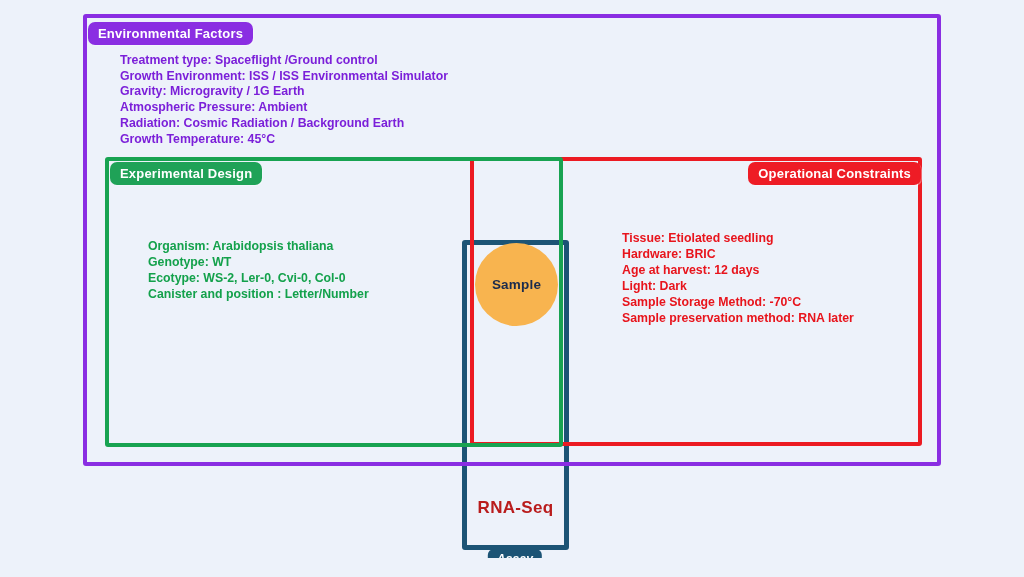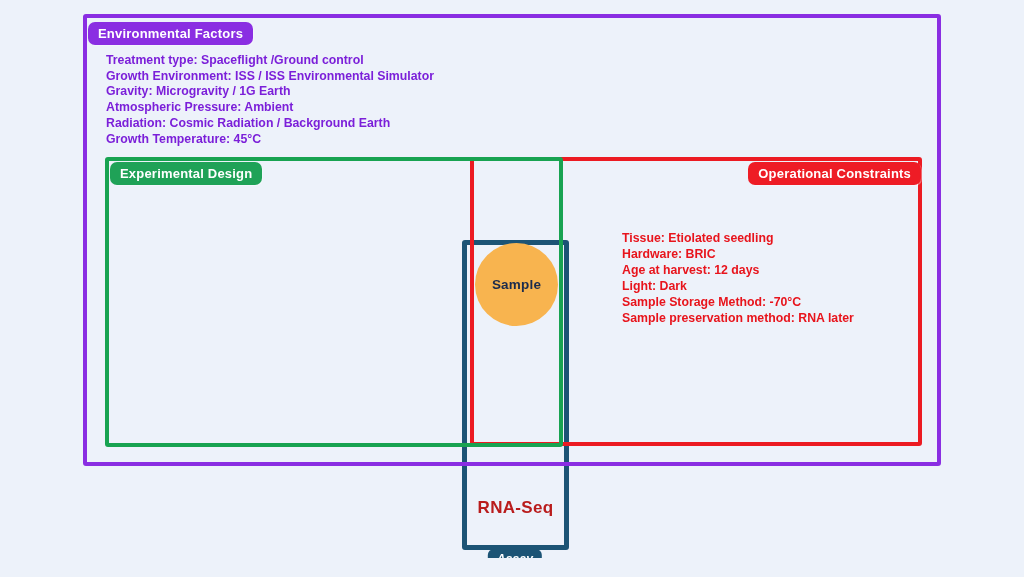--- a/index.html
+++ b/index.html
@@ -58,21 +58,21 @@
     font-size:12px;line-height:21px;height:21px;
     padding:0 9px;border-radius:6px;
     box-shadow:none;
     font-style:italic;
   }
   .textblock{
     position:absolute;
     font-size:12.3px;
     white-space:nowrap;
   }
-  .tb-env{left:106px;top:53px;line-height:15.7px;color:#7b1fd9;}
+  .tb-env{left:120px;top:53px;line-height:15.7px;color:#7b1fd9;}
   .tb-exp{left:148px;top:238px;line-height:16px;color:#13a14b;}
   .tb-ops{left:622px;top:230px;line-height:16px;color:#e8141c;}
   .sample-circle{
     position:absolute;
     left:475px;top:243px;width:83px;height:83px;
     border-radius:50%;
     background:#f8b44f;
     display:flex;align-items:center;justify-content:center;
     color:#1b2b4d;
     font-size:13.5px;
@@ -103,20 +103,26 @@
 
   <div class="textblock tb-env">
     <div>Treatment type: Spaceflight /Ground control</div>
     <div>Growth Environment: ISS / ISS Environmental Simulator</div>
     <div>Gravity: Microgravity / 1G Earth</div>
     <div>Atmospheric Pressure: Ambient</div>
     <div>Radiation: Cosmic Radiation / Background Earth</div>
     <div>Growth Temperature: 45°C</div>
   </div>
 
+  <div class="textblock tb-exp">
+    <div>Organism: Arabidopsis thaliana</div>
+    <div>Genotype: WT</div>
+    <div>Ecotype: WS-2, Ler-0, Cvi-0, Col-0</div>
+    <div>Canister and position : Letter/Number</div>
+  </div>
 
   <div class="textblock tb-ops">
     <div>Tissue: Etiolated seedling</div>
     <div>Hardware: BRIC</div>
     <div>Age at harvest: 12 days</div>
     <div>Light: Dark</div>
     <div>Sample Storage Method: -70°C</div>
     <div>Sample preservation method: RNA later</div>
   </div>
 

